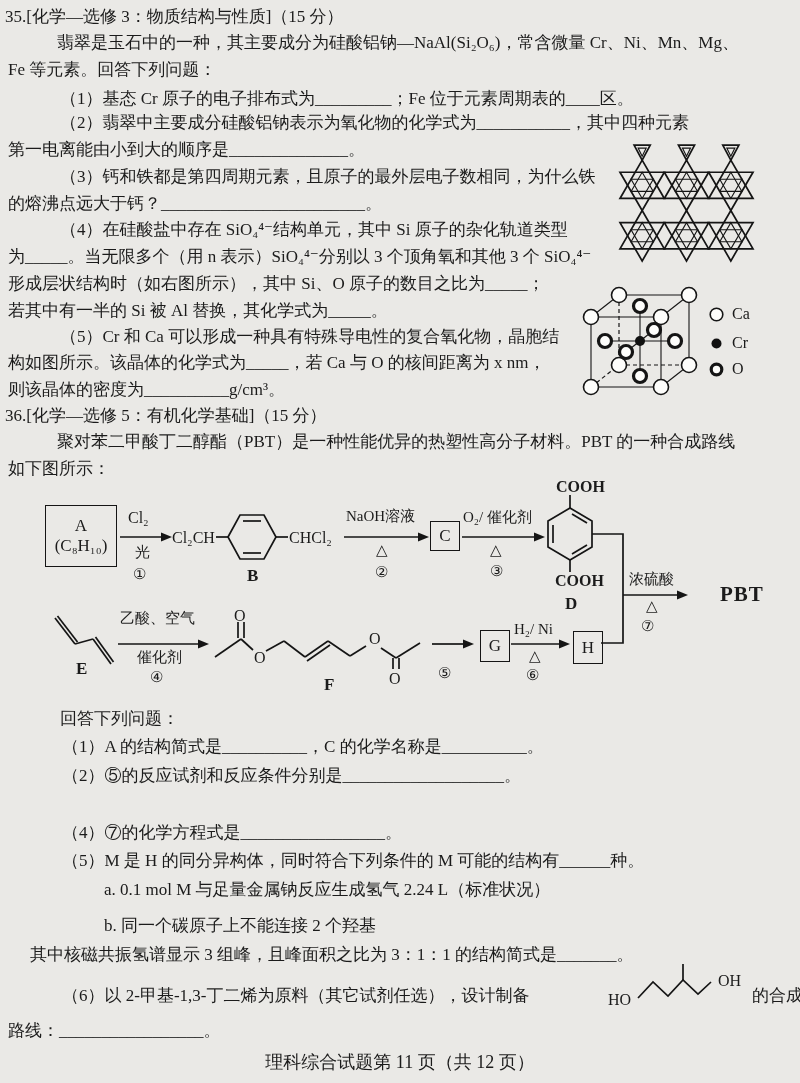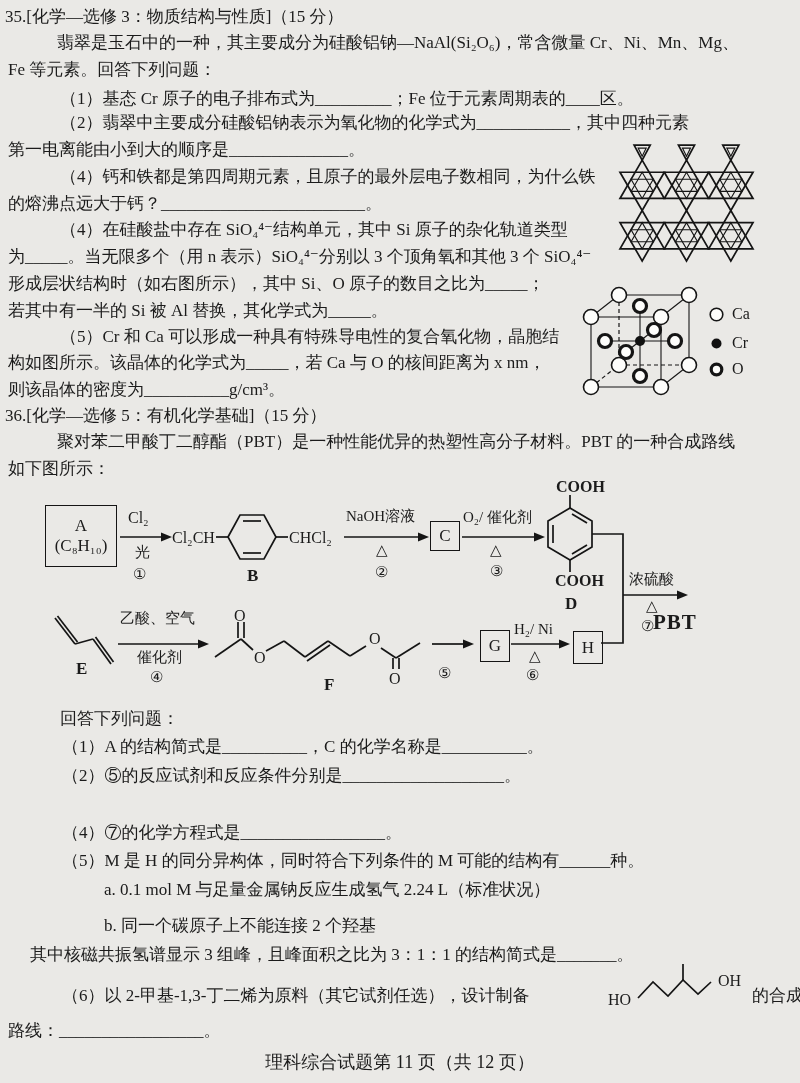--- a/index.html
+++ b/index.html
@@ -29,21 +29,21 @@
 <body>
 
 <div class="page">
 
   <div class="ln" style="left:5px;top:6px;">35.[化学—选修 3：物质结构与性质]（15 分）</div>
   <div class="ln" style="left:8px;top:59px;">Fe 等元素。回答下列问题：</div>
   <div class="ln" style="left:57px;top:32px;">翡翠是玉石中的一种，其主要成分为硅酸铝钠—NaAl(Si₂O₆)，常含微量 Cr、Ni、Mn、Mg、</div>
   <div class="ln" style="left:60px;top:88px;">（1）基态 Cr 原子的电子排布式为_________；Fe 位于元素周期表的____区。</div>
   <div class="ln" style="left:60px;top:112px;">（2）翡翠中主要成分硅酸铝钠表示为氧化物的化学式为___________，其中四种元素</div>
   <div class="ln" style="left:8px;top:139px;">第一电离能由小到大的顺序是______________。</div>
-  <div class="ln" style="left:60px;top:166px;">（4）钙和铁都是第四周期元素，且原子的最外层电子数相同，为什么铁</div>
+  <div class="ln" style="left:60px;top:166px;">（3）钙和铁都是第四周期元素，且原子的最外层电子数相同，为什么铁</div>
   <div class="ln" style="left:8px;top:193px;">的熔沸点远大于钙？________________________。</div>
   <div class="ln" style="left:60px;top:219px;">（4）在硅酸盐中存在 SiO₄⁴⁻结构单元，其中 Si 原子的杂化轨道类型</div>
   <div class="ln" style="left:8px;top:246px;">为_____。当无限多个（用 n 表示）SiO₄⁴⁻分别以 3 个顶角氧和其他 3 个 SiO₄⁴⁻</div>
   <div class="ln" style="left:8px;top:273px;">形成层状结构时（如右图所示），其中 Si、O 原子的数目之比为_____；</div>
   <div class="ln" style="left:8px;top:300px;">若其中有一半的 Si 被 Al 替换，其化学式为_____。</div>
   <div class="ln" style="left:60px;top:326px;">（5）Cr 和 Ca 可以形成一种具有特殊导电性的复合氧化物，晶胞结</div>
   <div class="ln" style="left:8px;top:352px;">构如图所示。该晶体的化学式为_____，若 Ca 与 O 的核间距离为 x nm，</div>
   <div class="ln" style="left:8px;top:379px;">则该晶体的密度为__________g/cm³。</div>
 
   <svg style="left:620px;top:145px;" width="133" height="117" viewBox="0 -15 132 116">
@@ -213,21 +213,21 @@
   <div class="ln sm" style="left:490px;top:541px;">△</div>
   <div class="ln sm" style="left:490px;top:562px;">③</div>
 
   <div class="ln chem bold" style="left:556px;top:477px;">COOH</div>
   <div class="ln chem bold" style="left:555px;top:571px;">COOH</div>
   <div class="ln bold" style="left:565px;top:593px;">D</div>
 
   <div class="ln sm" style="left:629px;top:570px;">浓硫酸</div>
   <div class="ln sm" style="left:646px;top:597px;">△</div>
   <div class="ln sm" style="left:641px;top:617px;">⑦</div>
-  <div class="ln big" style="left:653px;top:581px;margin-top:28px;">PBT</div>
+  <div class="ln big" style="left:720px;top:581px;">PBT</div>
 
   <div class="ln bold" style="left:76px;top:658px;">E</div>
   <div class="ln sm" style="left:120px;top:609px;">乙酸、空气</div>
   <div class="ln sm" style="left:137px;top:648px;">催化剂</div>
   <div class="ln sm" style="left:150px;top:668px;">④</div>
 
   <div class="ln chem" style="left:234px;top:606px;">O</div>
   <div class="ln chem" style="left:254px;top:648px;">O</div>
   <div class="ln chem" style="left:369px;top:629px;">O</div>
   <div class="ln chem" style="left:389px;top:669px;">O</div>

